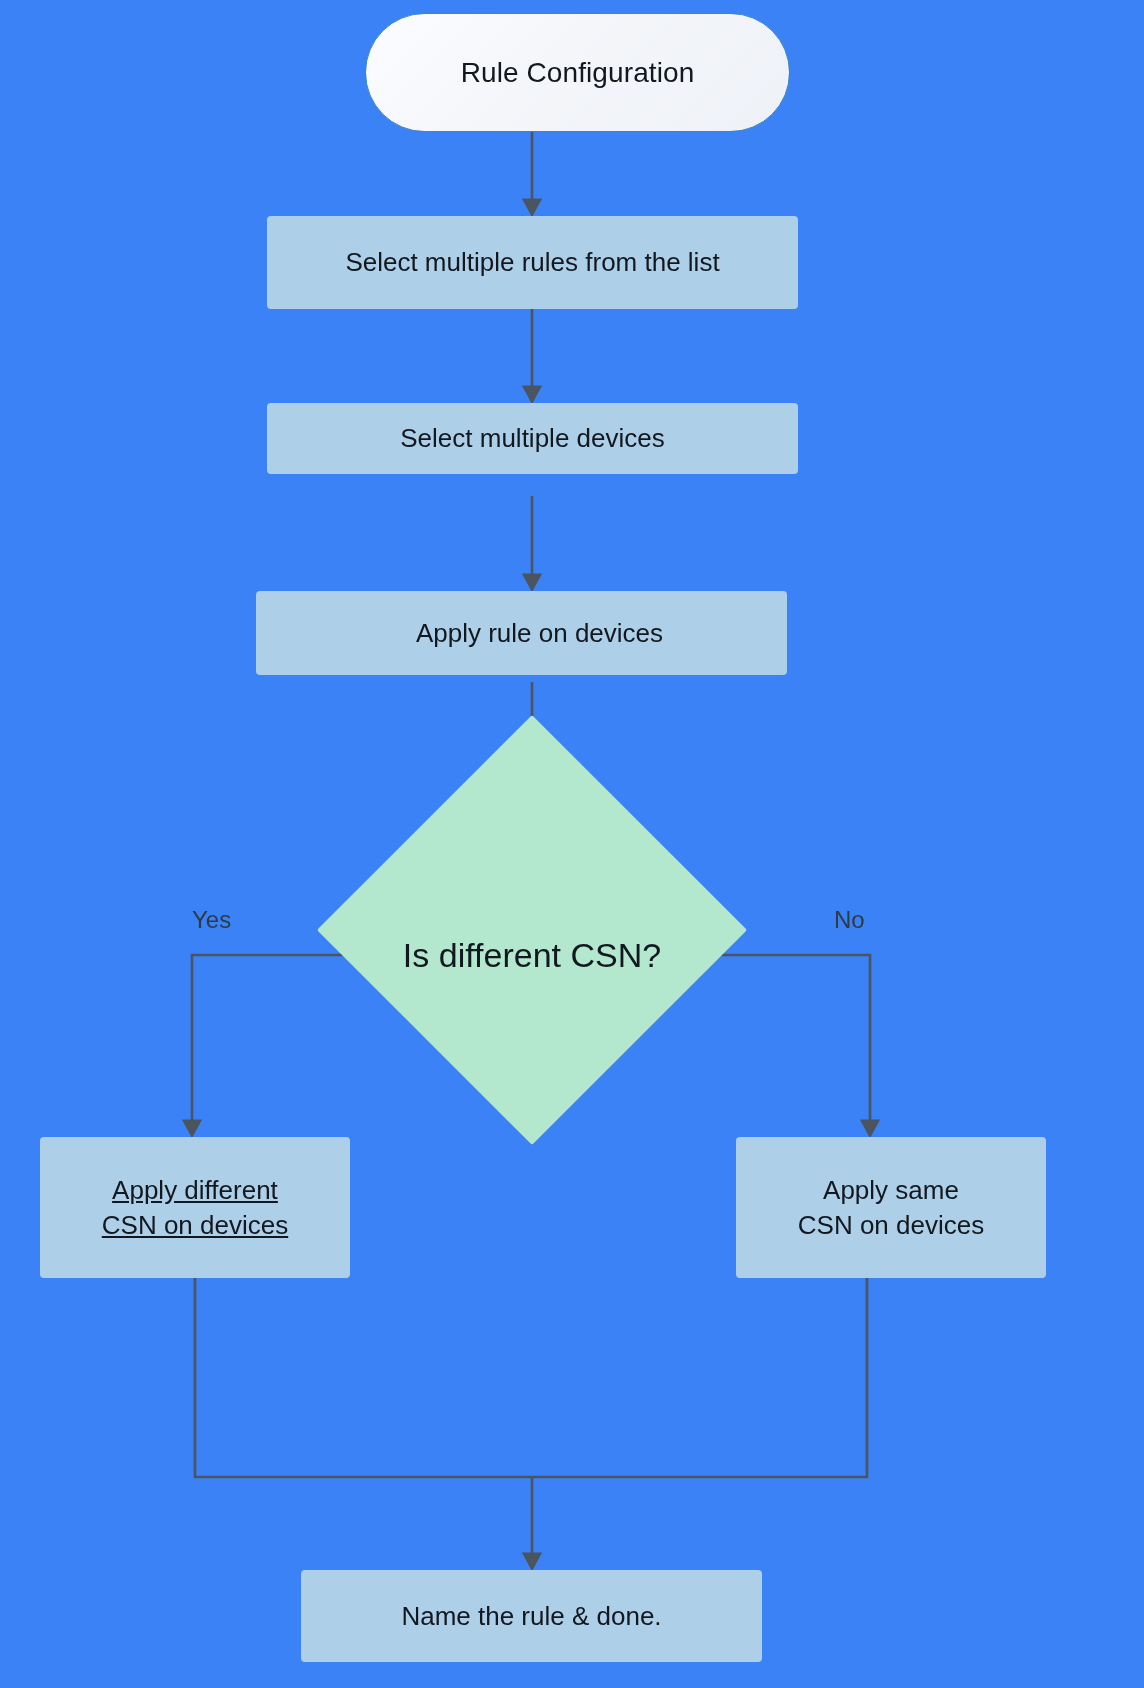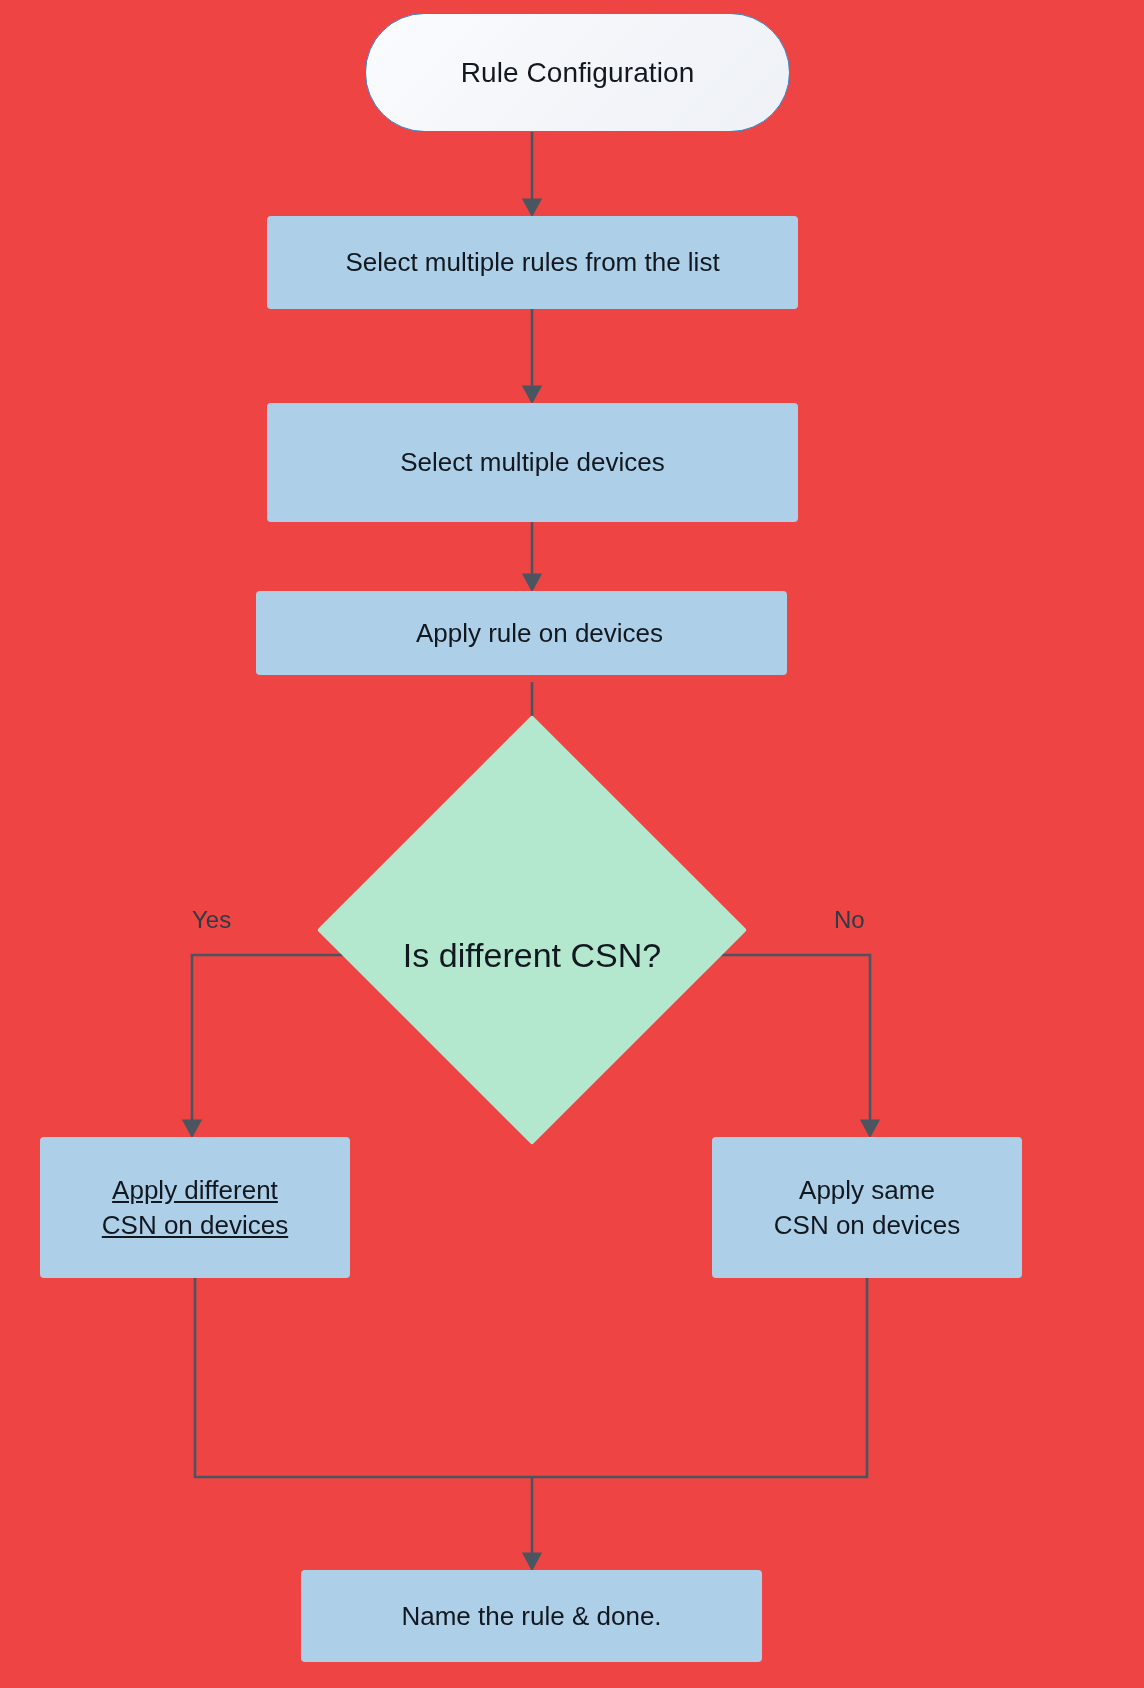--- a/index.html
+++ b/index.html
@@ -4,21 +4,21 @@
 <style>
   html, body {
     margin: 0;
     padding: 0;
     background: #ffffff;
   }
   #canvas {
     position: relative;
     width: 1144px;
     height: 1688px;
-    background: #ef4444;
+    background: #3b82f6;
     font-family: "Liberation Sans", sans-serif;
     overflow: hidden;
   }
   #edges {
     position: absolute;
     left: 0; top: 0;
     width: 1144px;
     height: 1688px;
     pointer-events: none;
   }
@@ -43,24 +43,24 @@
     letter-spacing: 0.1px;
   }
   .node-process {
     background: #aecfe8;
     border-radius: 4px;
     color: #12181f;
     font-size: 26px;
     line-height: 1.34;
   }
   .box-rules   { left: 267px; top: 216px;  width: 531px; height: 93px; }
-  .box-devices { left: 267px; top: 403px;  width: 531px; height: 119px; }
+  .box-devices { left: 267px; top: 403px;  width: 531px; height: 71px; }
   .box-apply   { left: 256px; top: 591px;  width: 531px; height: 84px; padding-left: 36px; }
   .box-diff    { left: 40px;  top: 1137px; width: 310px; height: 141px; text-decoration: underline; }
-  .box-same    { left: 712px; top: 1137px; width: 310px; height: 141px; }
+  .box-same    { left: 736px; top: 1137px; width: 310px; height: 141px; }
   .box-name    { left: 267px; top: 1570px; width: 461px; height: 92px; margin-left: 34px; }
 
   .node-decision {
     left: 380px;
     top: 778px;
     width: 304px;
     height: 304px;
     transform: rotate(45deg);
     background: #b3e8ce;
     border-radius: 2px;

